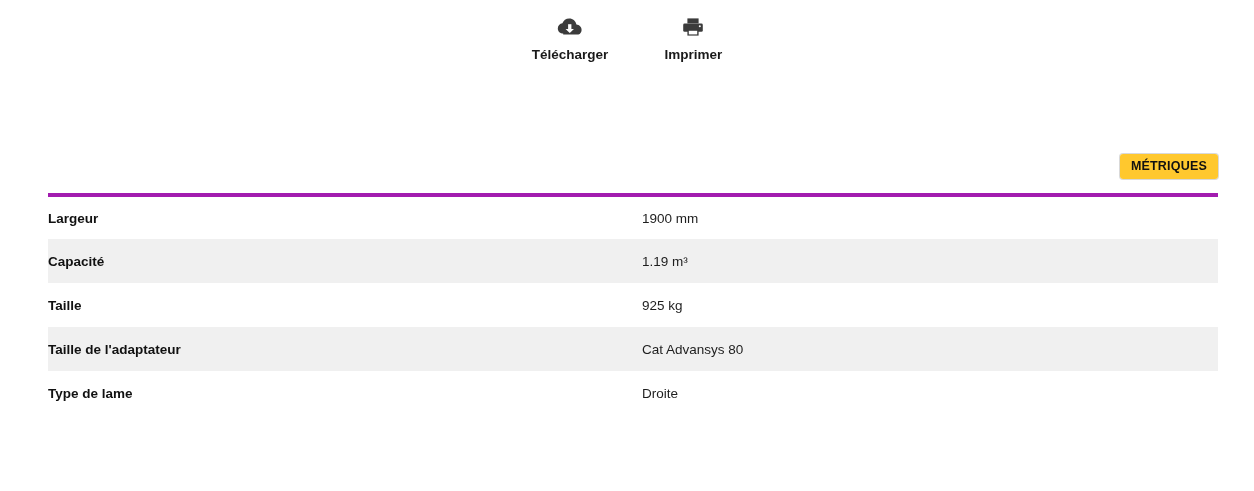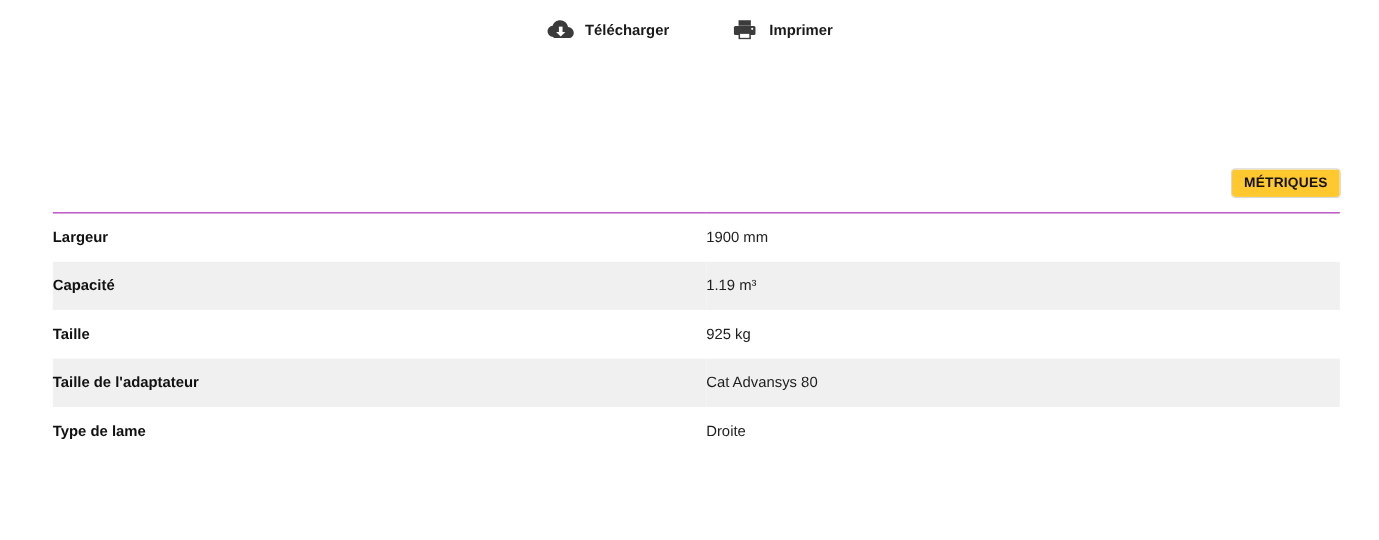--- a/index.html
+++ b/index.html
@@ -34,20 +34,21 @@
     justify-content: center;
     align-items: center;
     gap: 56px;
     margin-top: 16px;
   }
   .action {
     display: flex;
     align-items: center;
     gap: 9px;
     cursor: pointer;
+    flex-direction: column;
   }
   .action-label {
     font-size: 13.5px;
     font-weight: bold;
     color: #1a1a1a;
   }
   .icon {
     display: inline-flex;
     align-items: center;
     justify-content: center;
@@ -90,21 +91,21 @@
   .spec-table tr {
     height: 44px;
   }
   .spec-table tr:nth-child(odd) {
     background: #ffffff;
   }
   .spec-table tr:nth-child(even) {
     background: #f0f0f0;
   }
   .spec-table tr:first-child td {
-    border-top: 1px solid #a21caf;
+    border-top: 4px solid #a21caf;
   }
   .spec-table td {
     vertical-align: middle;
     font-size: 13.5px;
     padding: 0;
   }
   .spec-label {
     width: 594px;
     font-weight: bold;
     padding-left: 11px;

